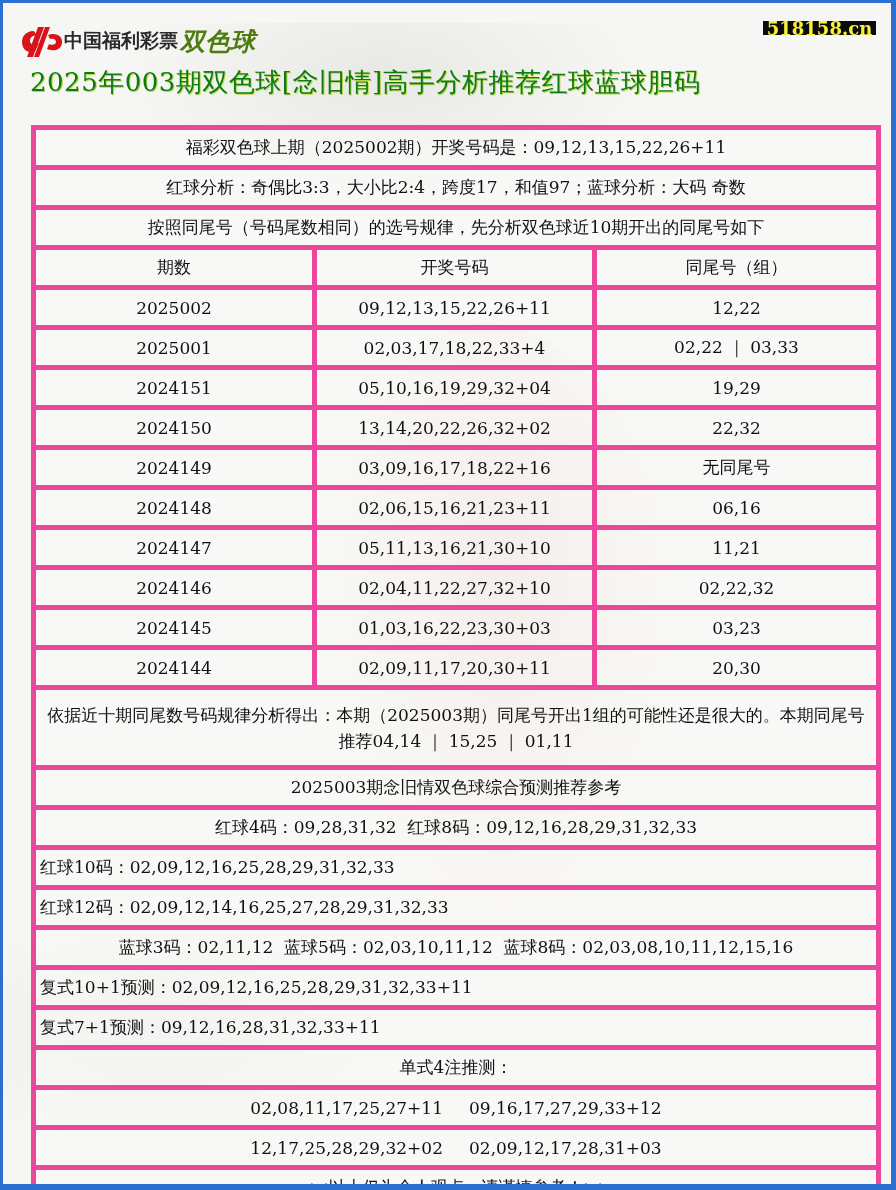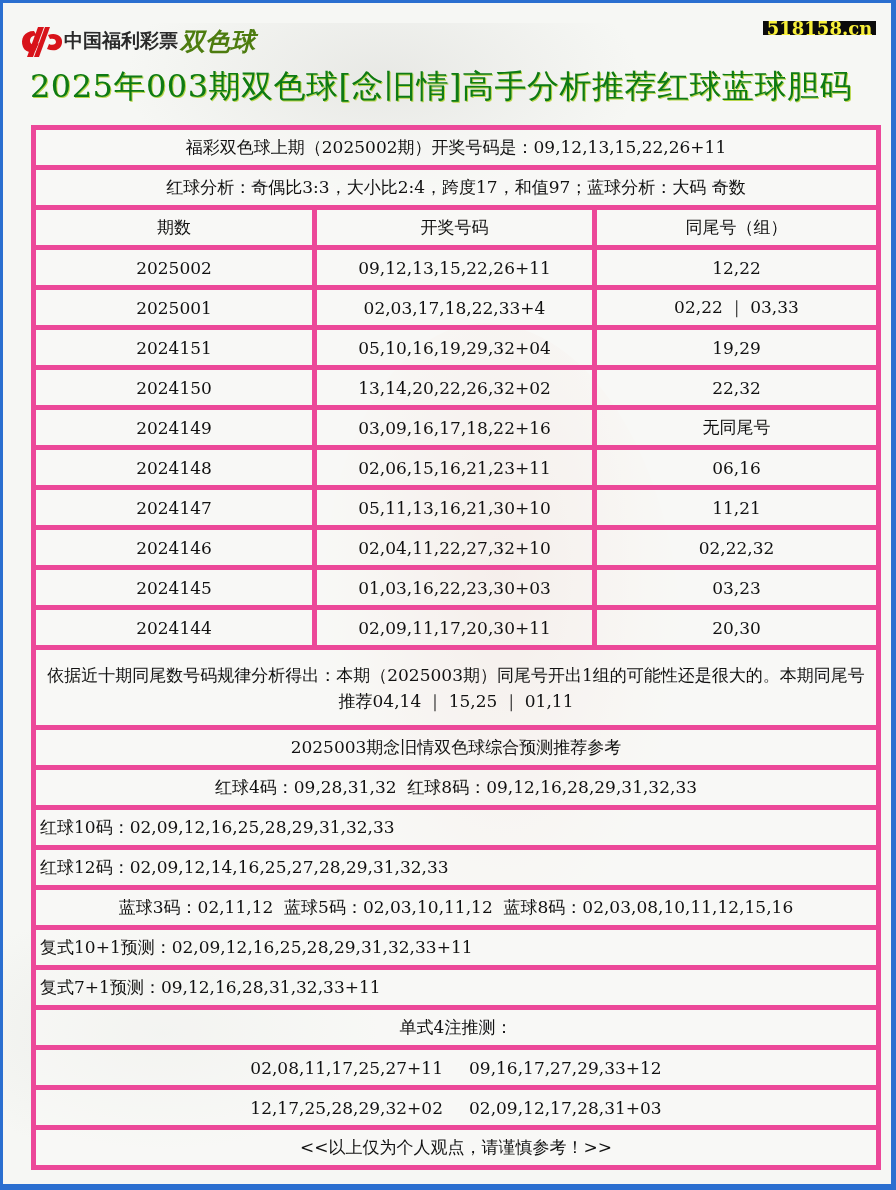--- a/index.html
+++ b/index.html
@@ -35,21 +35,21 @@
     font-size: 25px; color: #4d7c0f; margin-left: 2px;
   }
   .site-badge {
     position: absolute; left: 760px; top: 18px; width: 113px; height: 14px;
     background: #0c0c0c; color: #f7ef3a;
     font-family: "DejaVu Serif", serif; font-weight: bold; font-size: 18px;
     display: flex; align-items: center; justify-content: center;
   }
   .title {
     position: absolute; left: 27px; top: 62px; width: 860px;
-    font-size: 32px; color: #0e7a15; letter-spacing: 0.5px;
+    font-size: 26px; color: #0e7a15; letter-spacing: 0.5px;
     text-shadow: 1px 1px 0 #b9d64a;
     white-space: nowrap;
   }
 
   table.main {
     position: absolute; left: 28px; top: 122px; width: 845px;
     border-collapse: collapse; table-layout: fixed;
     font-size: 17px; color: #111;
     background: rgba(250,250,248,0.55);
   }
@@ -94,20 +94,23 @@
         <col style="width:284px">
     </colgroup>
     <tbody>
         <tr>
       <td colspan="3">福彩双色球上期（2025002期）开奖号码是：09,12,13,15,22,26+11</td>
     </tr>
     <tr>
       <td colspan="3">红球分析：奇偶比3:3，大小比2:4，跨度17，和值97；蓝球分析：大码 奇数</td>
     </tr>
     <tr>
+      <td colspan="3">按照同尾号（号码尾数相同）的选号规律，先分析双色球近10期开出的同尾号如下</td>
+    </tr>
+    <tr>
       <td>期数</td>
       <td>开奖号码</td>
       <td>同尾号（组）</td>
     </tr>
     <tr>
       <td class="num">2025002</td>
       <td class="num">09,12,13,15,22,26+11</td>
       <td class="num">12,22</td>
     </tr>
     <tr>

